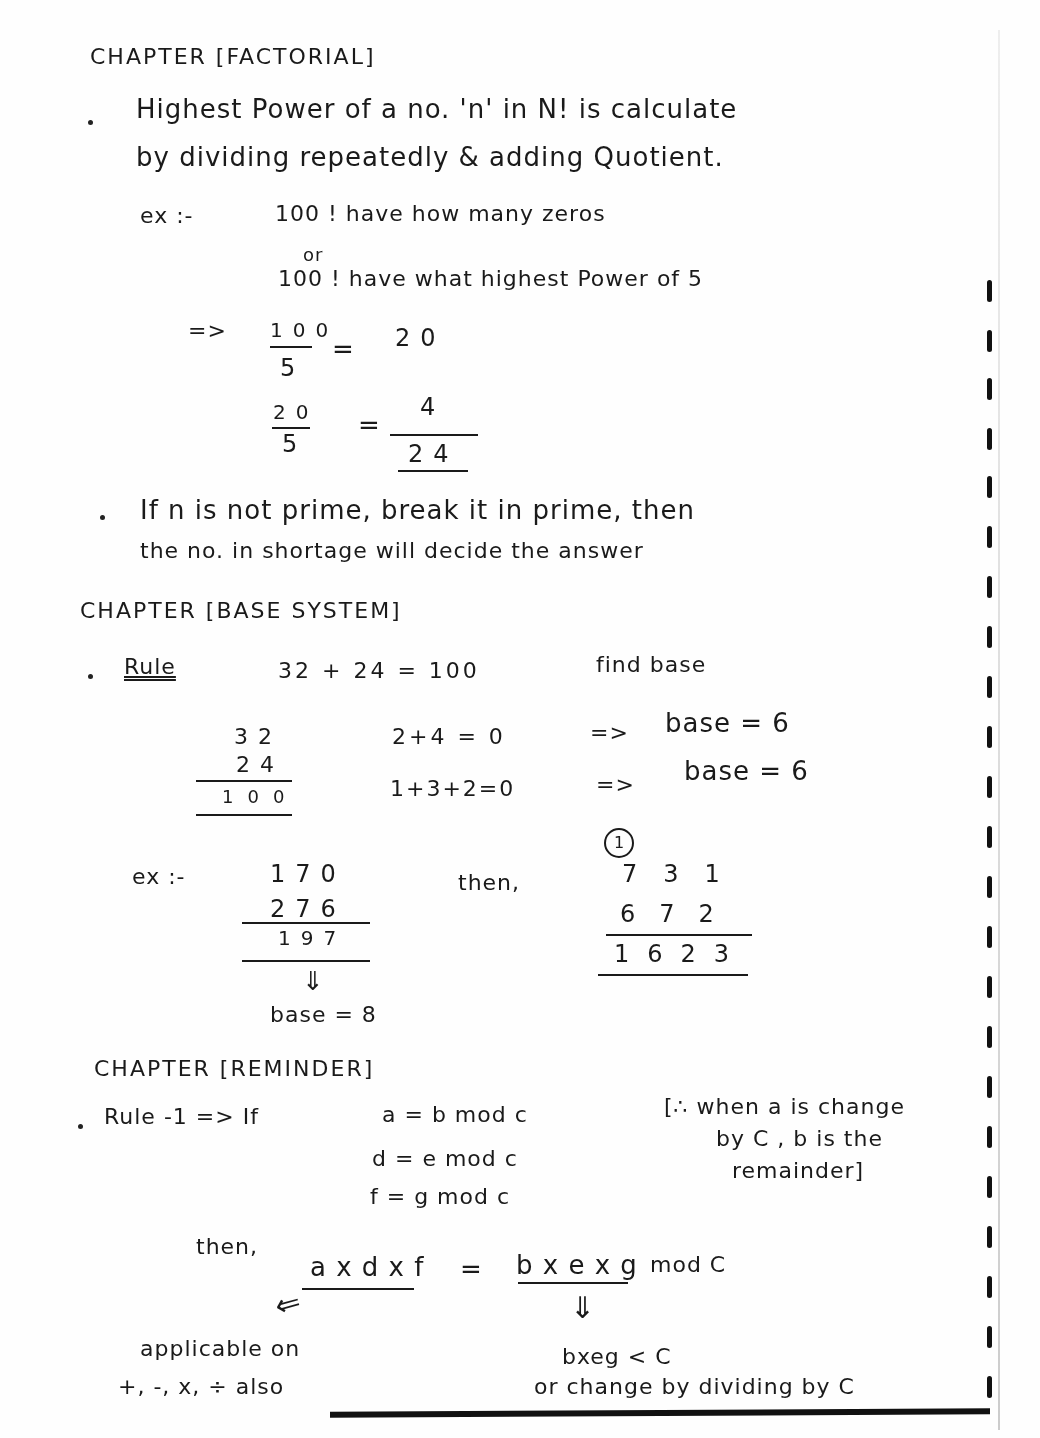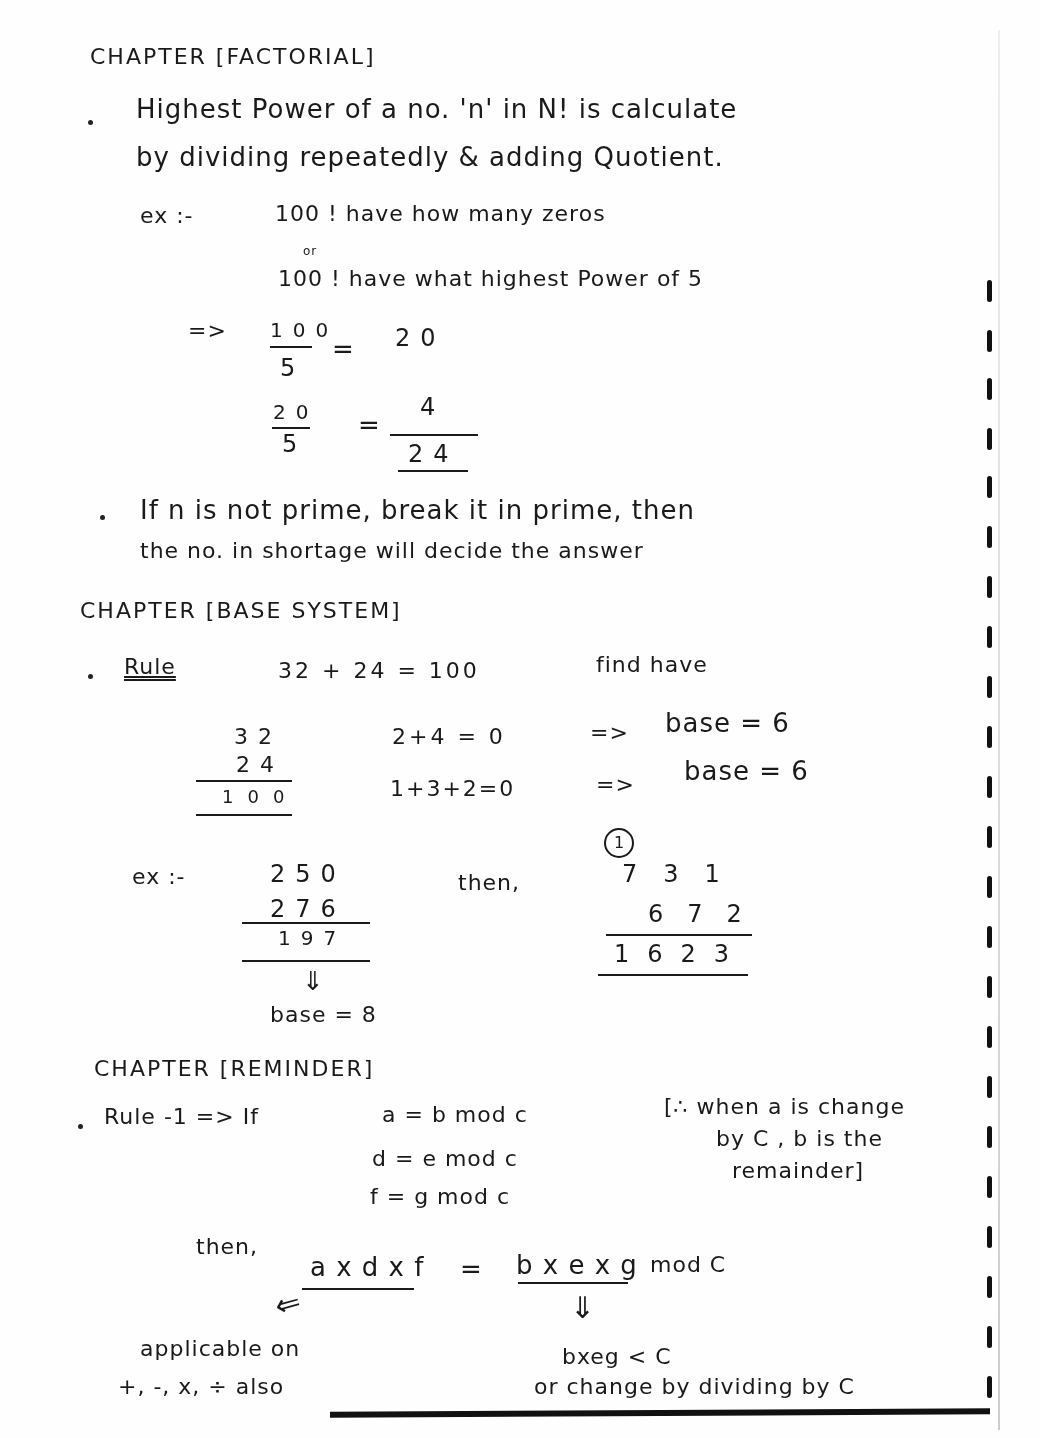--- a/index.html
+++ b/index.html
@@ -52,21 +52,21 @@
 
 <section>
   <div class="t chap" style="left:90px;top:44px">CHAPTER [FACTORIAL]</div>
 
   <div class="bul" style="left:88px;top:120px"></div>
   <div class="t" style="left:136px;top:94px">Highest Power of a no. 'n' in N! is calculate</div>
   <div class="t" style="left:136px;top:142px">by dividing repeatedly &amp; adding Quotient.</div>
 
   <div class="t sm" style="left:140px;top:203px">ex :-</div>
   <div class="t sm" style="left:275px;top:201px">100 !  have  how  many  zeros</div>
-  <div class="t sm" style="left:303px;top:244px;font-size:12px">or</div>
+  <div class="t sm" style="left:303px;top:244px;font-size:18px">or</div>
   <div class="t sm" style="left:278px;top:266px">100 !  have  what  highest  Power  of 5</div>
 
   <div class="t sm" style="left:188px;top:318px">=&gt;</div>
   <div class="t num" style="left:270px;top:318px;font-size:20px">100</div>
   <div class="hl" style="left:270px;top:346px;width:42px"></div>
   <div class="t num" style="left:280px;top:354px">5</div>
   <div class="t" style="left:332px;top:334px">=</div>
   <div class="t num" style="left:395px;top:324px">20</div>
 
   <div class="t num" style="left:273px;top:400px;font-size:20px">20</div>
@@ -82,49 +82,49 @@
   <div class="t" style="left:140px;top:495px">If  n  is  not  prime,  break it  in  prime,  then</div>
   <div class="t sm" style="left:140px;top:538px">the no. in shortage  will decide the answer</div>
 </section>
 
 <section>
   <div class="t chap" style="left:80px;top:598px">CHAPTER  [BASE SYSTEM]</div>
 
   <div class="bul" style="left:88px;top:674px"></div>
   <div class="t sm" style="left:124px;top:654px;text-decoration:underline double">Rule</div>
   <div class="t sm" style="left:278px;top:658px;letter-spacing:3px">32 + 24 = 100</div>
-  <div class="t sm" style="left:596px;top:652px">find have</div>
+  <div class="t sm" style="left:596px;top:652px">find base</div>
 
   <div class="t num" style="left:234px;top:724px;font-size:22px">32</div>
   <div class="t num" style="left:236px;top:752px;font-size:22px">24</div>
   <div class="hl" style="left:196px;top:780px;width:96px"></div>
   <div class="t num" style="left:222px;top:786px;font-size:18px;letter-spacing:14px">100</div>
   <div class="hl" style="left:196px;top:814px;width:96px"></div>
 
   <div class="t sm" style="left:392px;top:724px;letter-spacing:3px">2+4 = 0</div>
   <div class="t sm" style="left:590px;top:720px">=&gt;</div>
   <div class="t" style="left:665px;top:708px">base = 6</div>
 
   <div class="t sm" style="left:390px;top:776px;letter-spacing:2px">1+3+2=0</div>
   <div class="t sm" style="left:596px;top:772px">=&gt;</div>
   <div class="t" style="left:684px;top:756px">base = 6</div>
 
   <div class="t sm" style="left:132px;top:864px">ex :-</div>
-  <div class="t num" style="left:270px;top:860px">250</div>
+  <div class="t num" style="left:270px;top:860px">170</div>
   <div class="t num" style="left:270px;top:895px">276</div>
   <div class="hl" style="left:242px;top:922px;width:128px"></div>
   <div class="t num" style="left:278px;top:926px;font-size:20px">197</div>
   <div class="hl" style="left:242px;top:960px;width:128px"></div>
   <div class="t" style="left:302px;top:966px">⇓</div>
   <div class="t sm" style="left:270px;top:1002px">base = 8</div>
 
   <div class="t sm" style="left:458px;top:870px">then,</div>
   <div class="circ" style="left:604px;top:828px">1</div>
   <div class="t num" style="left:622px;top:860px;letter-spacing:26px">731</div>
-  <div class="t num" style="left:648px;top:900px;letter-spacing:24px">672</div>
+  <div class="t num" style="left:620px;top:900px;letter-spacing:24px">672</div>
   <div class="hl" style="left:606px;top:934px;width:146px"></div>
   <div class="t num" style="left:614px;top:940px;letter-spacing:18px">1623</div>
   <div class="hl" style="left:598px;top:974px;width:150px"></div>
 </section>
 
 <section>
   <div class="t chap" style="left:94px;top:1056px">CHAPTER  [REMINDER]</div>
 
   <div class="bul" style="left:78px;top:1124px"></div>
   <div class="t sm" style="left:104px;top:1104px">Rule -1  =&gt;  If</div>

